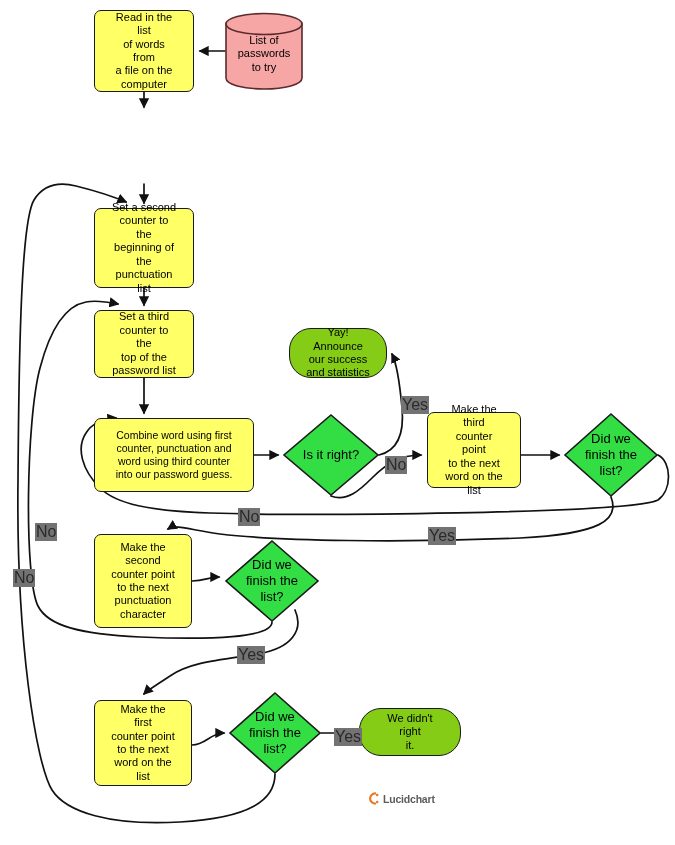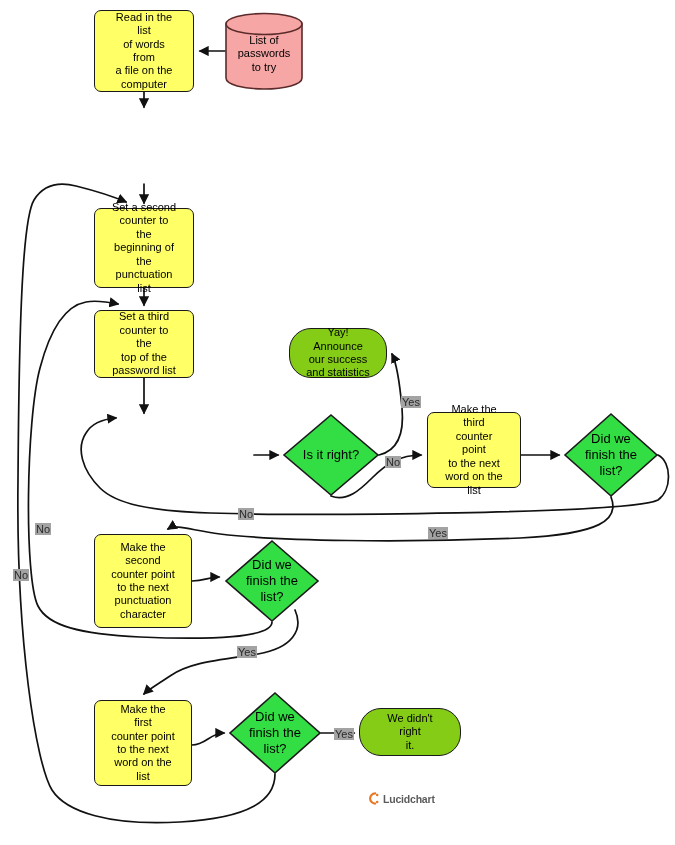--- a/index.html
+++ b/index.html
@@ -93,23 +93,23 @@
     text-align: center;
     font-size: 11px;
     line-height: 1.22;
     color: #000;
     white-space: pre-line;
     padding-top: 6px;
     box-sizing: border-box;
   }
   .edge-label {
     position: absolute;
-    font-size: 11px;
+    font-size: 16px;
     color: #2a2a2a;
-    background: #a3a3a3;
+    background: #737373;
     padding: 0 1px;
     z-index: 6;
     white-space: nowrap;
   }
   #brand {
     position: absolute;
     z-index: 7;
     display: flex;
     align-items: center;
     gap: 4px;
@@ -214,20 +214,26 @@
 punctuation list</span>
   </div>
 
   <div class="node proc" style="left:94px; top:310px; width:100px; height:68px;">
     <span class="lbl">Set a third
 counter to the
 top of the
 password list</span>
   </div>
 
+  <div class="node proc" style="left:94px; top:418px; width:160px; height:74px; font-size:10.5px;">
+    <span class="lbl">Combine word using first
+counter, punctuation and
+word using third counter
+into our password guess.</span>
+  </div>
 
   <div class="dec-wrap" style="left:283px; top:414px; width:96px; height:82px;">
     <svg width="96" height="82" viewBox="0 0 96 82" xmlns="http://www.w3.org/2000/svg">
       <polygon points="48,1 95,41 48,81 1,41" fill="#33dd44" stroke="#1a1a1a" stroke-width="1.6"></polygon>
     </svg>
     <span class="dec-txt">Is it right?</span>
   </div>
 
   <div class="node term" style="left:289px; top:328px; width:98px; height:50px;">
     <span class="lbl">Yay! Announce

